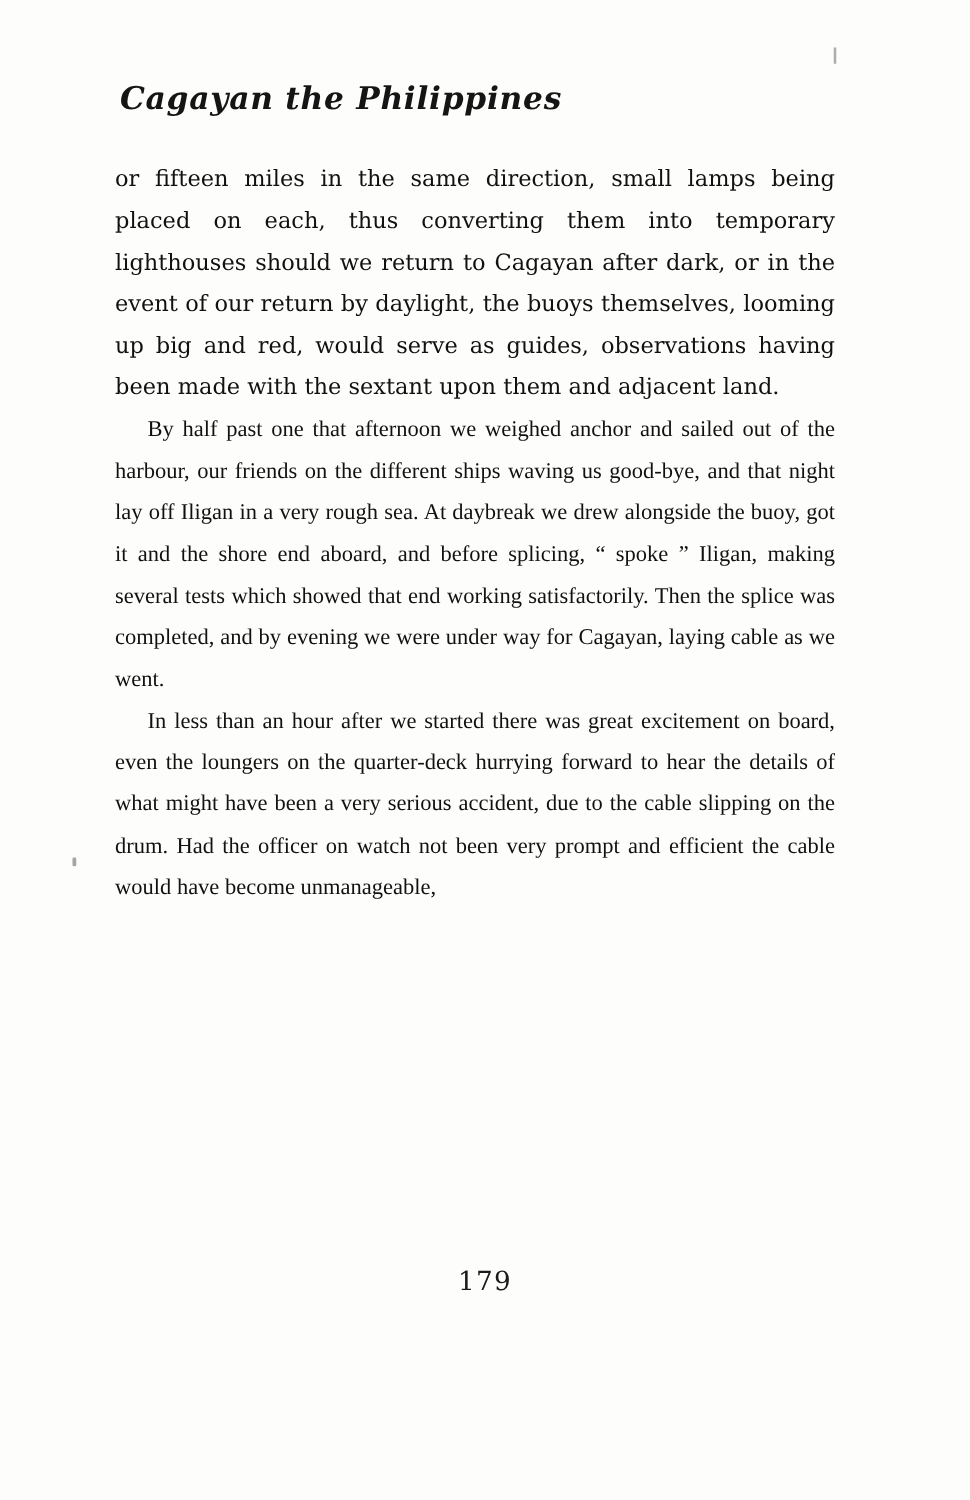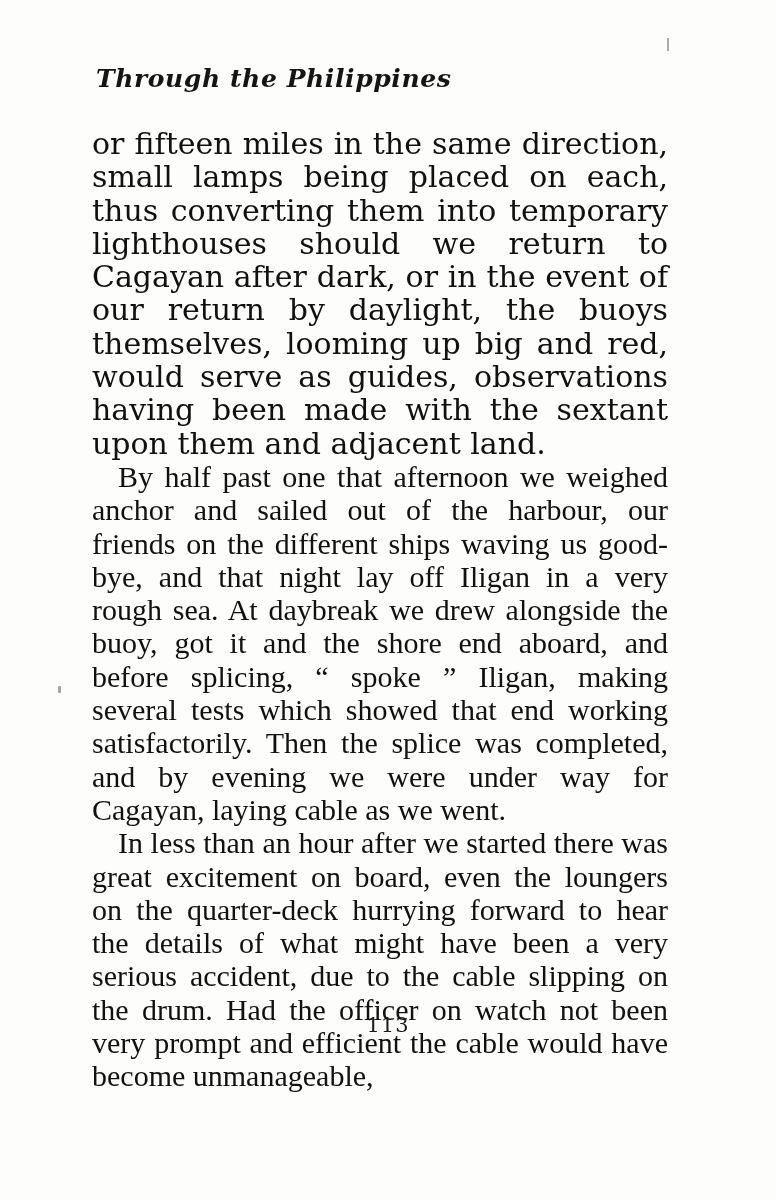--- a/index.html
+++ b/index.html
@@ -31,21 +31,21 @@
     font-style: italic;
     font-weight: 700;
     font-size: 25px;
     letter-spacing: 0.6px;
     color: #151515;
     margin: 0 0 34px 4px;
     white-space: nowrap;
   }
   .body-text {
     font-family: "DejaVu Serif", serif;
-    font-size: 30px;
+    font-size: 18px;
     line-height: 33.3px;
     color: #111111;
     text-align: justify;
     text-justify: inter-word;
     margin-top: 12px;
   }
   .body-text p {
     margin: 0;
     text-indent: 0;
   }
@@ -89,25 +89,25 @@
 </head>
 <body>
 
 <div class="page">
 
   <div class="speck speck-top"></div>
   <div class="speck speck-left"></div>
 
   <div class="page-inner">
 
-    <div class="running-head">Through the Philippines</div>
+    <div class="running-head">Cagayan the Philippines</div>
 
     <div class="body-text">
       <p>or fifteen miles in the same direction, small lamps being placed on each, thus converting them into temporary lighthouses should we return to Cagayan after dark, or in the event of our return by daylight, the buoys themselves, looming up big and red, would serve as guides, observations having been made with the sextant upon them and adjacent land.</p>
       <p class="indent">By half past one that afternoon we weighed anchor and sailed out of the harbour, our friends on the different ships waving us good-bye, and that night lay off Iligan in a very rough sea.  At daybreak we drew alongside the buoy, got it and the shore end aboard, and before splicing, “ spoke ” Iligan, making several tests which showed that end working satisfactorily.  Then the splice was completed, and by evening we were under way for Cagayan, laying cable as we went.</p>
       <p class="indent">In less than an hour after we started there was great excitement on board, even the loungers on the quarter-deck hurrying forward to hear the details of what might have been a very serious accident, due to the cable slipping on the drum.  Had the officer on watch not been very prompt and efficient the cable would have become unmanageable,</p>
     </div>
 
   </div>
 
-  <div class="folio">113</div>
+  <div class="folio">179</div>
 
 </div>
 
 </body></html>

